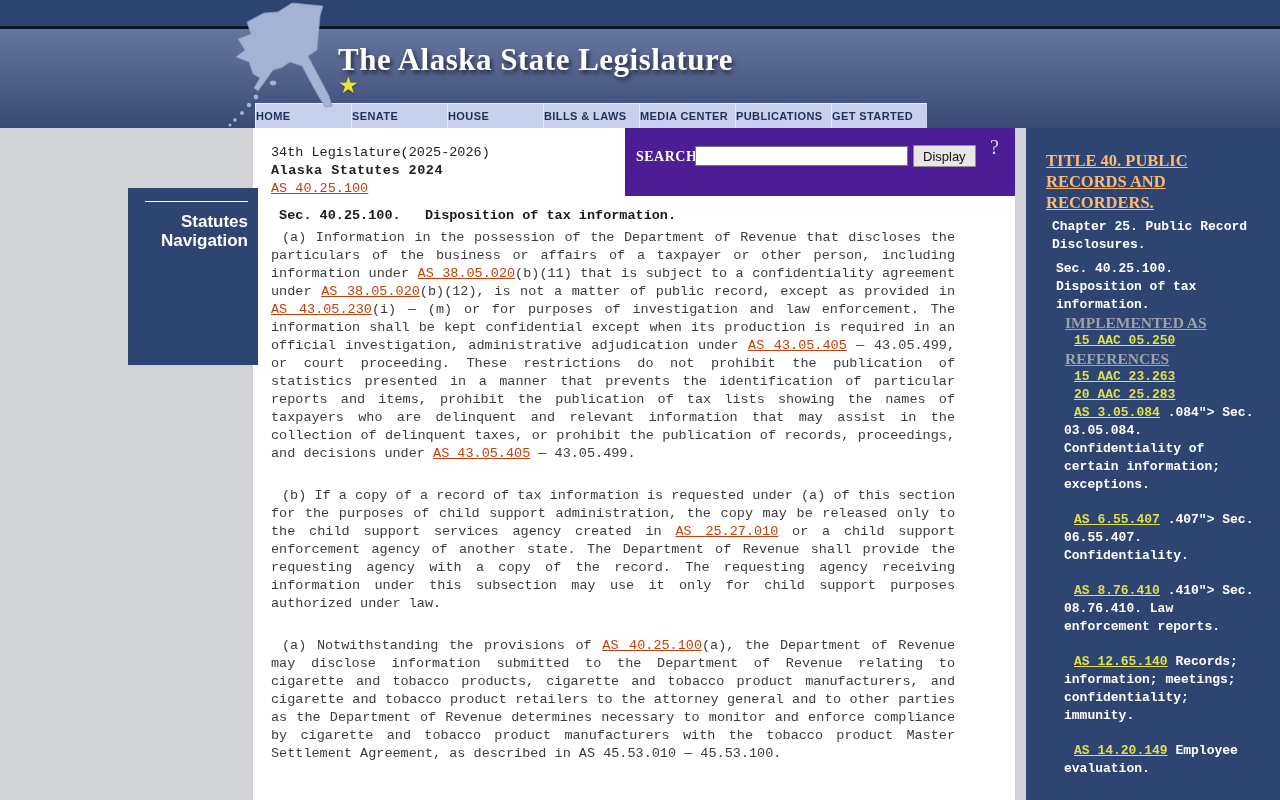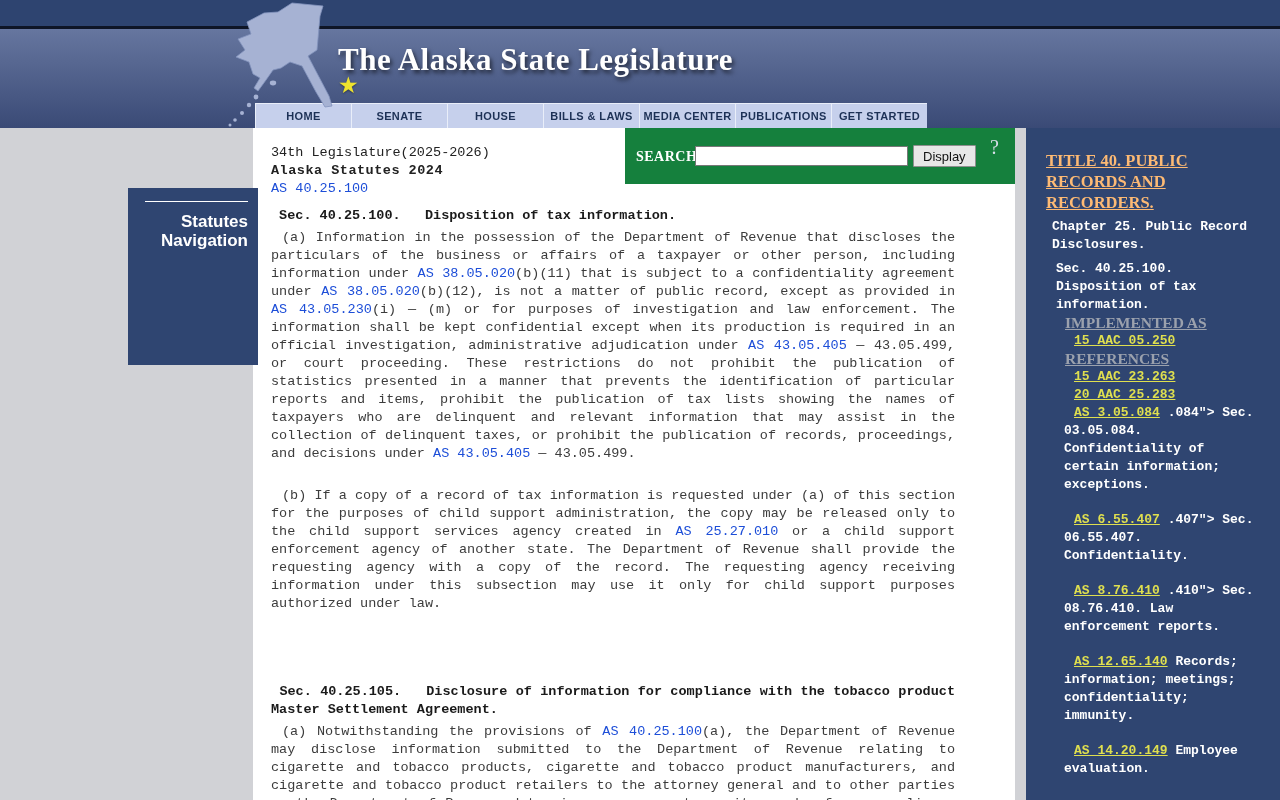--- a/index.html
+++ b/index.html
@@ -13,51 +13,51 @@
   .headgrad{position:absolute;left:0;top:29px;width:1280px;height:99px;
     background:linear-gradient(#66769f,#55659а 30%,#3a4a76);}
   .headgrad{background:linear-gradient(#66769f,#3a4a76);}
   .site-title{position:absolute;left:338px;top:42px;margin:0;z-index:6;
     font-family:"Liberation Serif",serif;font-size:31px;font-weight:bold;color:#fff;
     letter-spacing:.5px;text-shadow:2px 3px 4px rgba(0,0,0,.6);}
   .alaska-map{position:absolute;left:226px;top:0px;z-index:5;}
   .map-star{position:absolute;left:338px;top:72px;z-index:7;font-size:23px;color:#eee32e;
     text-shadow:0 1px 2px rgba(0,0,0,.4);}
   .tabs{position:absolute;left:255px;top:103px;height:25px;display:flex;z-index:4;}
-  .tab{width:96px;height:25px;line-height:25px;text-align:center;box-sizing:border-box;
+  .tab{width:96px;height:25px;line-height:25px;text-align:left;box-sizing:border-box;
     background:#c6d0ec;border-left:1px solid #e9eef9;border-top:1px solid #e9eef9;
     font-size:11px;font-weight:bold;color:#1d3156;letter-spacing:.4px;cursor:pointer;}
   
   .content-col{position:absolute;left:253px;top:128px;width:762px;height:672px;background:#fff;
     box-sizing:border-box;padding:16px 0 0 18px;z-index:1;}
   .right-col{position:absolute;left:1026px;top:128px;width:254px;height:672px;background:#2f4571;
     box-sizing:border-box;padding:22px 14px 0 20px;z-index:1;}
   .left-box{position:absolute;left:128px;top:188px;width:130px;height:177px;background:#2f4571;
     box-sizing:border-box;padding-right:10px;text-align:right;z-index:2;}
   
-  .search-panel{position:absolute;left:625px;top:128px;width:390px;height:56px;background:#15803d;z-index:3;}
+  .search-panel{position:absolute;left:625px;top:128px;width:390px;height:68px;background:#4c1d95;z-index:3;}
   .search-label{position:absolute;left:11px;top:21px;color:#fff;font-family:"Liberation Serif",serif;
     font-size:14px;font-weight:bold;letter-spacing:.5px;}
   .search-input{position:absolute;left:70px;top:18px;width:205px;height:16px;border:1px solid #777;
     background:#fff;font-size:12px;padding:1px 3px;}
   .search-btn{position:absolute;left:288px;top:17px;height:22px;background:#e7e7e7;
     border:1px solid #8f8f8f;border-radius:1px;font-size:13px;color:#111;padding:0 9px;cursor:pointer;
     font-family:"Liberation Sans",sans-serif;}
   .search-help{position:absolute;right:16px;top:8px;color:#d9dfeb;font-size:20px;
     font-family:"Liberation Serif",serif;cursor:pointer;}
   
   .left-hr{border-top:1px solid #fff;margin:13px 0 10px 17px;}
   .left-title{color:#fff;font-size:17px;font-weight:bold;line-height:19px;margin-bottom:3px;}
   .left-item{color:#fff;font-size:12.5px;font-weight:bold;line-height:18px;cursor:pointer;}
   .left-item.u{text-decoration:underline;}
   .left-item.spaced{margin-top:38px;}
   
   .meta{font-family:"Liberation Mono",monospace;font-size:13.5px;color:#222;line-height:18px;}
   .meta .b{font-weight:bold;letter-spacing:.5px;}
-  a.mlink{color:#1d4ed8;cursor:pointer;margin-top:10px;}
+  a.mlink{color:#c2410c;text-decoration:underline;cursor:pointer;margin-top:10px;}
   .statute-text{width:684px;margin-top:9px;font-family:"Liberation Mono",monospace;
     font-size:13.5px;line-height:18px;color:#3c3c3c;}
   .sec-heading{font-weight:bold;color:#1a1a1a;white-space:pre-wrap;text-align:justify;}
   .sec-heading.sec-gap{margin-top:70px;}
   .para{text-align:justify;text-indent:11px;margin-top:4px;}
   .para + .para{margin-top:24px;}
   
   .side-title{display:block;font-family:"Liberation Serif",serif;font-size:16.5px;font-weight:bold;
     color:#fdba74;line-height:21px;text-decoration:underline;cursor:pointer;}
   .side-chapter{margin:5px 0 0 6px;font-family:"Liberation Mono",monospace;font-size:13px;
@@ -110,21 +110,20 @@
 <div class="content-col">
   <div class="meta">
     <div>34th Legislature(2025-2026)</div>
     <div class="b">Alaska Statutes 2024</div>
     <div><a class="mlink">AS 40.25.100</a></div>
   </div>
   <div class="statute-text">
       <div class="sec-heading"> Sec. 40.25.100.   Disposition of tax information.</div>
       <div class="para">(a) Information in the possession of the Department of Revenue that discloses the particulars of the business or affairs of a taxpayer or other person, including information under <a class="mlink">AS 38.05.020</a>(b)(11) that is subject to a confidentiality agreement under <a class="mlink">AS 38.05.020</a>(b)(12), is not a matter of public record, except as provided in <a class="mlink">AS 43.05.230</a>(i) — (m) or for purposes of investigation and law enforcement. The information shall be kept confidential except when its production is required in an official investigation, administrative adjudication under <a class="mlink">AS 43.05.405</a> — 43.05.499, or court proceeding. These restrictions do not prohibit the publication of statistics presented in a manner that prevents the identification of particular reports and items, prohibit the publication of tax lists showing the names of taxpayers who are delinquent and relevant information that may assist in the collection of delinquent taxes, or prohibit the publication of records, proceedings, and decisions under <a class="mlink">AS 43.05.405</a> — 43.05.499.</div>
       <div class="para">(b) If a copy of a record of tax information is requested under (a) of this section for the purposes of child support administration, the copy may be released only to the child support services agency created in <a class="mlink">AS 25.27.010</a> or a child support enforcement agency of another state. The Department of Revenue shall provide the requesting agency with a copy of the record. The requesting agency receiving information under this subsection may use it only for child support purposes authorized under law.</div>
-      <div class="sec-heading sec-gap"> Sec. 40.25.105.   Disclosure of information for compliance with the tobacco product Master Settlement Agreement.</div>
       <div class="para">(a) Notwithstanding the provisions of <a class="mlink">AS 40.25.100</a>(a), the Department of Revenue may disclose information submitted to the Department of Revenue relating to cigarette and tobacco products, cigarette and tobacco product manufacturers, and cigarette and tobacco product retailers to the attorney general and to other parties as the Department of Revenue determines necessary to monitor and enforce compliance by cigarette and tobacco product manufacturers with the tobacco product Master Settlement Agreement, as described in AS 45.53.010 — 45.53.100.</div>
     </div>
 </div>
 
 <div class="search-panel">
   <span class="search-label">SEARCH</span>
   <input class="search-input" type="text" value="" style="">
   <button class="search-btn">Display</button>
   <span class="search-help">?</span>
 </div>

